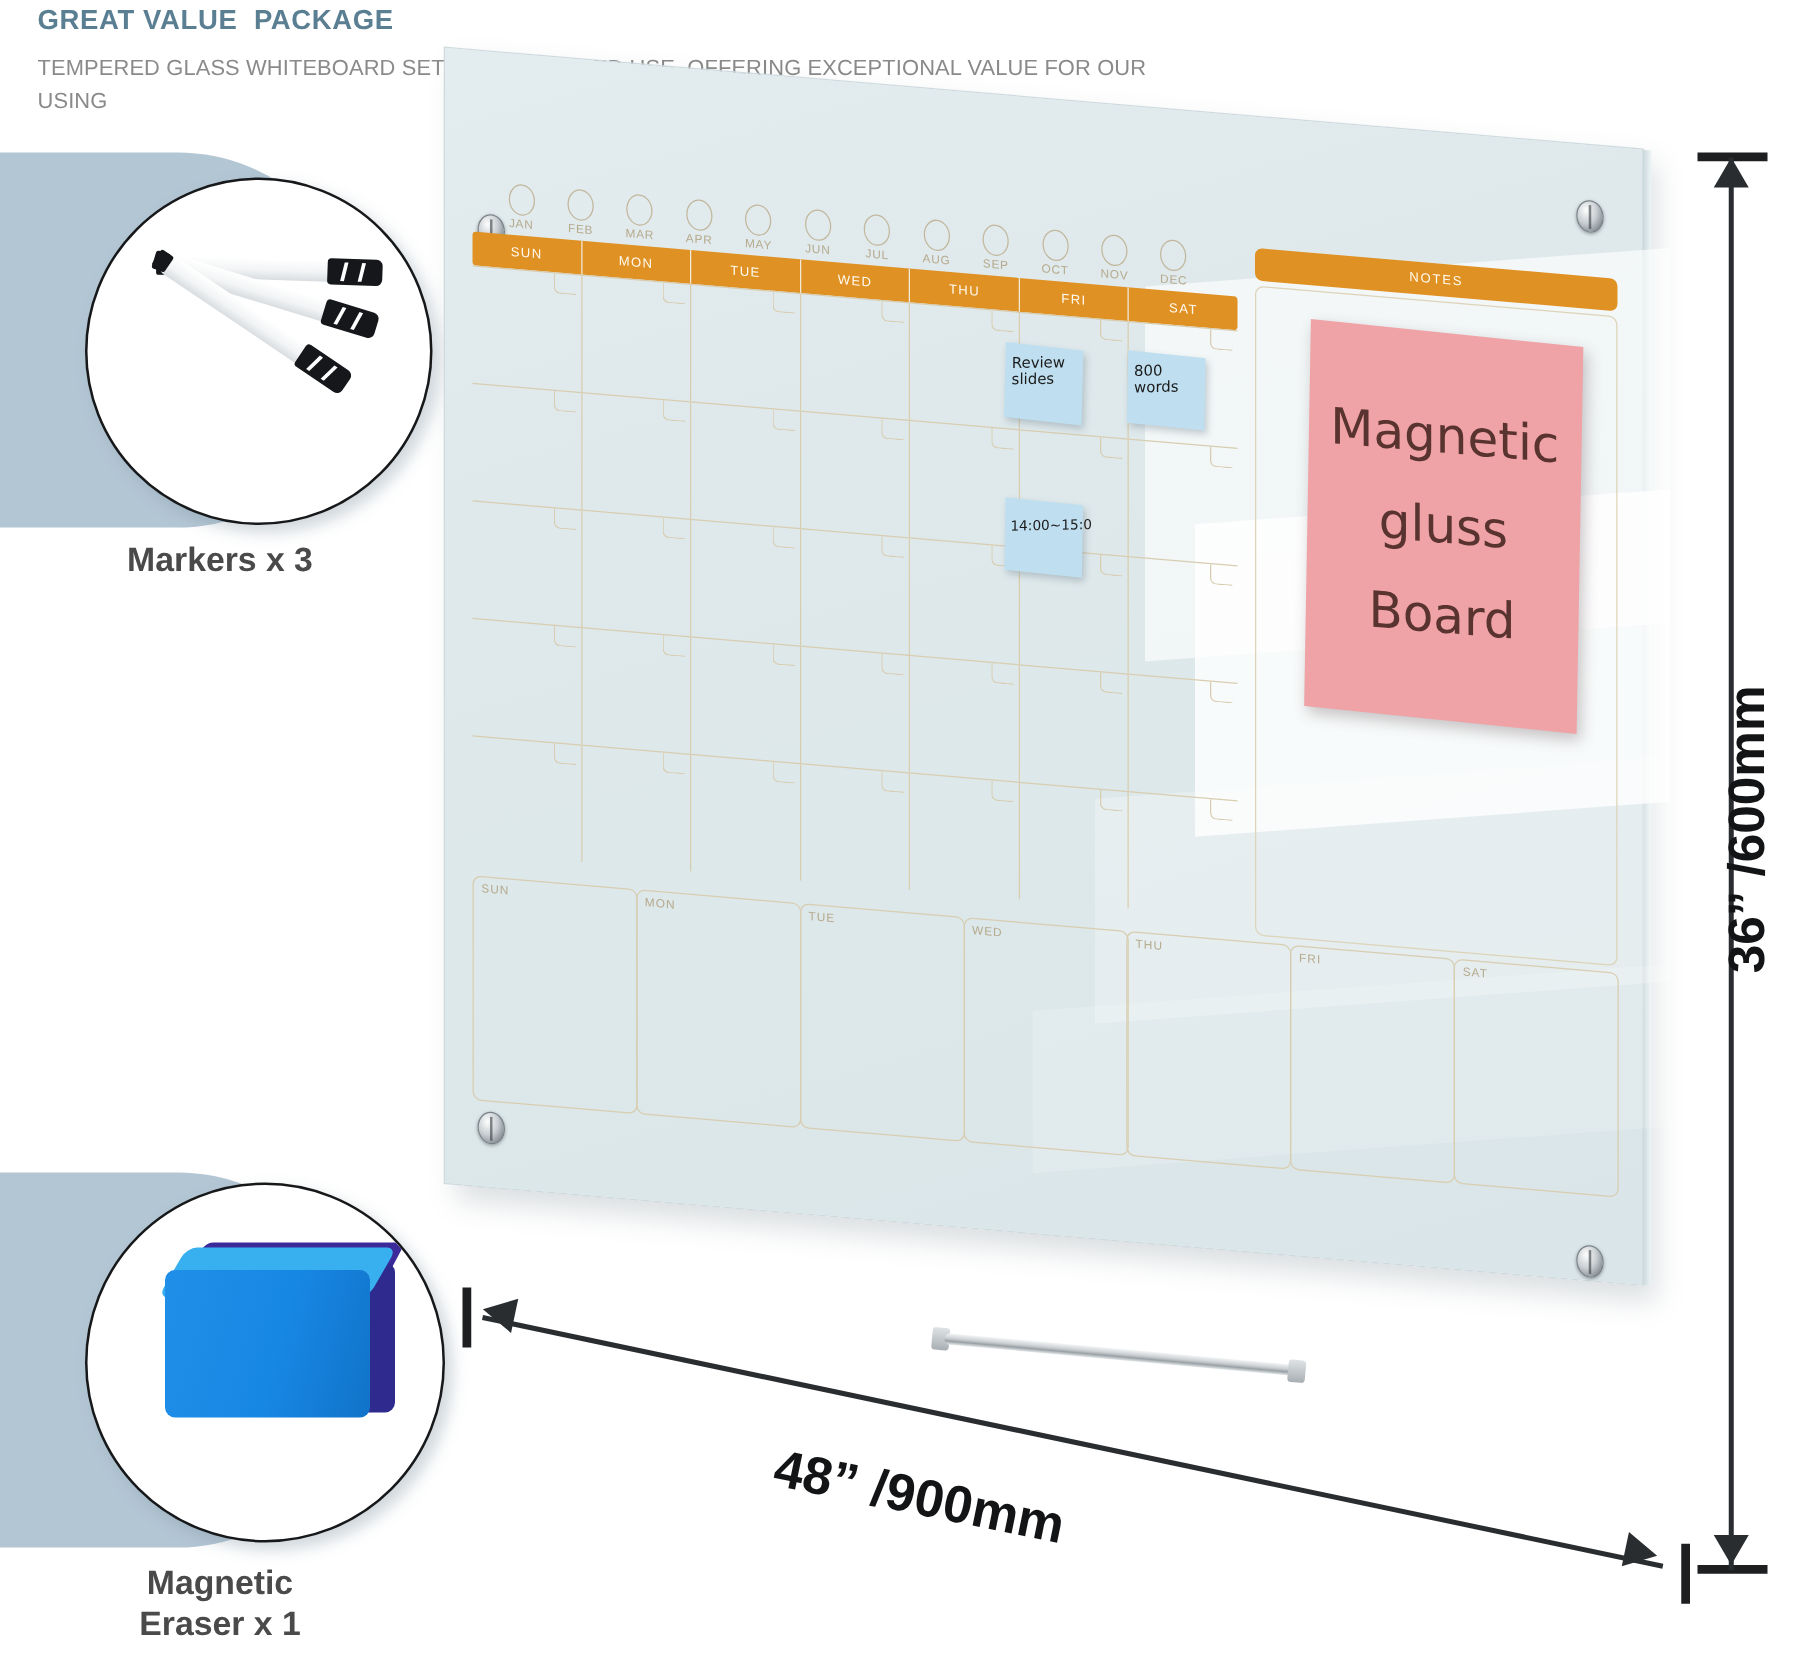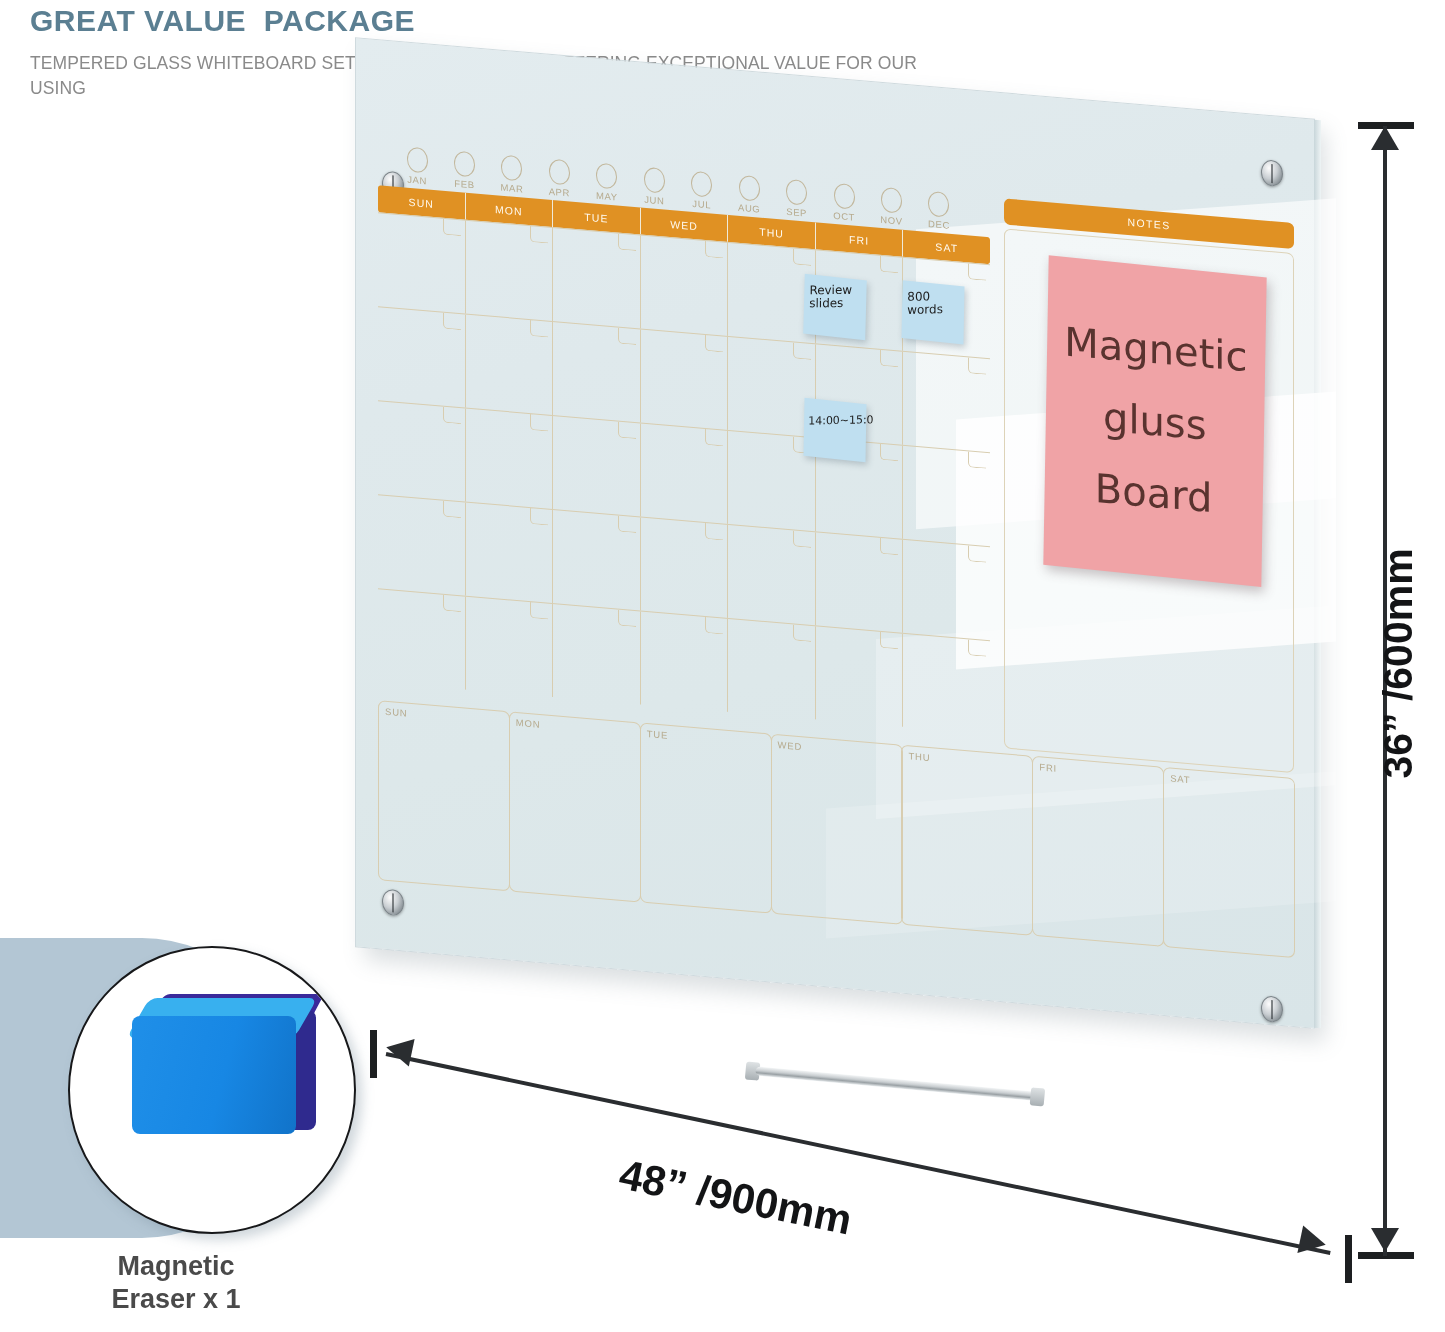--- a/index.html
+++ b/index.html
@@ -8,21 +8,21 @@
     width:1445px; height:1332px;
     position:relative;
     background:#ffffff;
     font-family:"Liberation Sans", sans-serif;
     overflow:hidden;
   }
 
   
   .hdr { position:absolute; left:30px; top:4px; width:950px; }
   .hdr-title {
-    font-size:30px; font-weight:bold; letter-spacing:.5px;
+    font-size:22px; font-weight:bold; letter-spacing:.5px;
     color:#5b7f92; line-height:1.1; white-space:pre;
   }
   .hdr-sub {
     margin-top:14px; font-size:17.5px; color:#8a8a8a;
     letter-spacing:.1px; line-height:1.45; max-width:900px;
   }
 
   
   .rail { position:absolute; left:0; top:122px; width:352px; height:1210px; }
   .feature { position:absolute; left:0; width:352px; }
@@ -240,20 +240,38 @@
 </head>
 <body>
 
 <div class="hdr">
   <div class="hdr-title">GREAT VALUE  PACKAGE</div>
   <div class="hdr-sub">TEMPERED GLASS WHITEBOARD SET FOR  EXTENDED USE ,OFFERING EXCEPTIONAL VALUE FOR OUR USING</div>
 </div>
 
 <div class="rail">
 
+  <div class="feature f1">
+    <div class="fpanel"></div>
+    <div class="fcircle">
+      <div class="marker m1">
+          <div class="tail"></div>
+          <div class="cap"></div>
+        </div>
+      <div class="marker m2">
+          <div class="tail"></div>
+          <div class="cap"></div>
+        </div>
+      <div class="marker m3">
+          <div class="tail"></div>
+          <div class="cap"></div>
+        </div>
+    </div>
+    <div class="flabel">Markers x 3</div>
+  </div>
 
 
   <div class="feature f3">
     <div class="fpanel"></div>
     <div class="fcircle">
       <div class="eraser-wrap">
         <div class="eraser-back"></div>
         <div class="eraser-side"></div>
         <div class="eraser-top"></div>
         <div class="eraser-face"></div>

